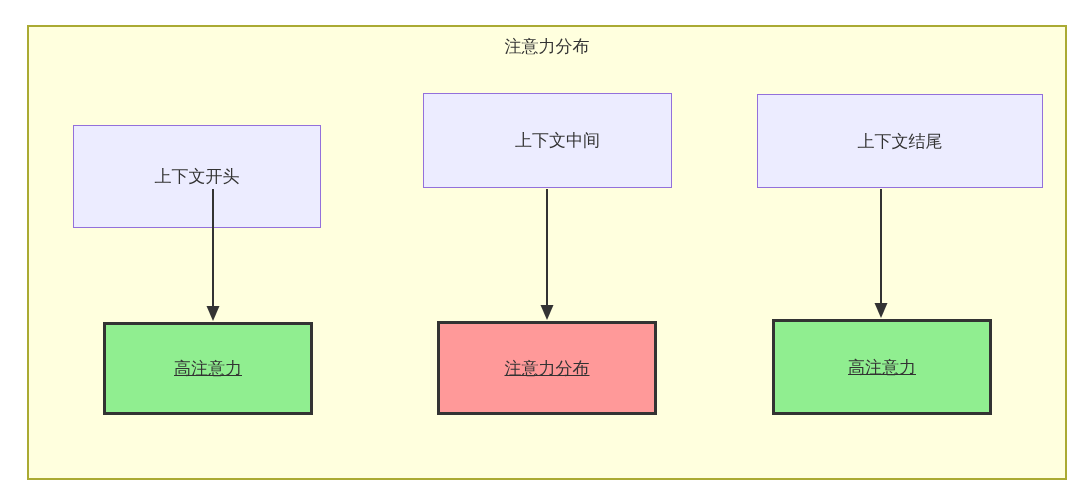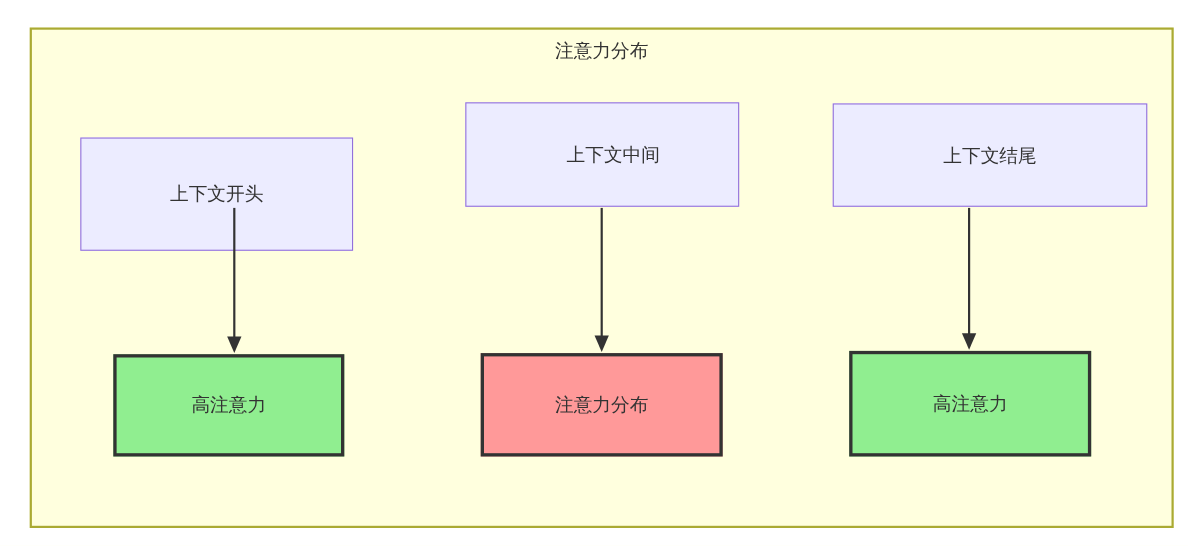--- a/index.html
+++ b/index.html
@@ -43,20 +43,21 @@
     font-size: 17px;
     color: var(--text, #333333);
     text-align: center;
   }
   .node.source {
     background: var(--node-fill, #ECECFF);
     border: 1.5px solid var(--node-stroke, #9370DB);
   }
   .node.target {
     border: 3px solid var(--styled-stroke, #333333);
+    text-decoration: underline;
   }
   .node.target.high { background: var(--high-fill, #90EE90); }
   .node.target.low  { background: var(--low-fill, #FF9999); }
 
   .edges {
     position: absolute;
     left: 0;
     top: 0;
     width: 1080px;
     height: 496px;

